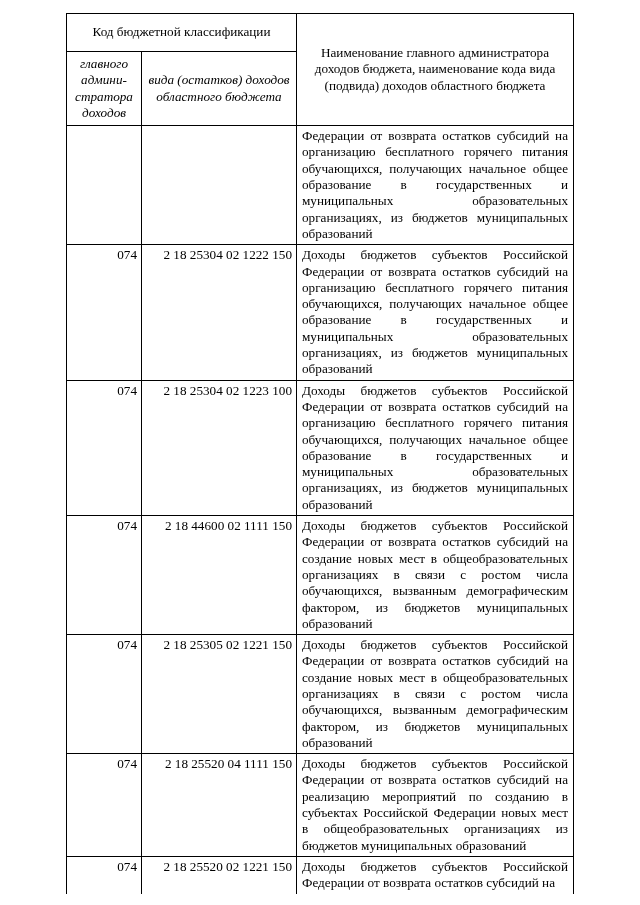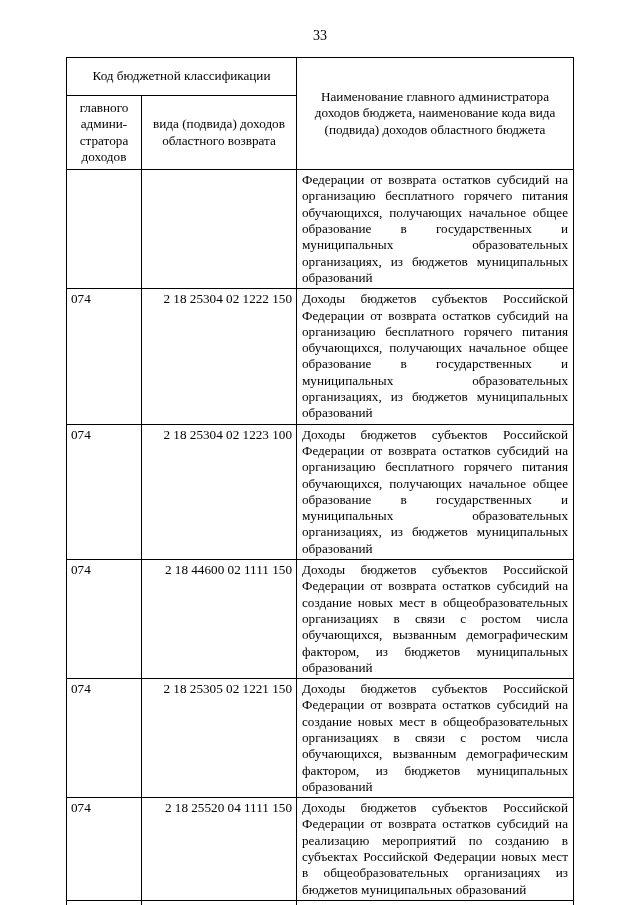--- a/index.html
+++ b/index.html
@@ -40,27 +40,27 @@
     padding: 2px 4px;
     box-sizing: border-box;
     word-wrap: break-word;
   }
   thead th {
     text-align: center;
     vertical-align: middle;
     padding: 4px 6px;
   }
   th.group-head { height: 38px; }
-  th.sub-head   { height: 62px; }
+  th.sub-head   { height: 62px; font-style: italic; }
 
   tbody td {
     vertical-align: top;
   }
   td.cell-admin {
-    text-align: left;
+    text-align: right;
     margin-top: 12px;
   }
   td.cell-code {
     text-align: right;
     padding-left: 6px;
   }
   td.cell-name {
     text-align: justify;
     padding-left: 5px;
     padding-right: 5px;
@@ -69,36 +69,35 @@
   
   tbody tr:last-child td {
     border-bottom: none;
   }
 </style>
 </head>
 <body>
 
 <div class="page">
 
-  <div class="page-number">33</div>
 
   <table class="budget-table">
     <colgroup>
       <col class="c-admin">
       <col class="c-code">
       <col class="c-name">
     </colgroup>
     <thead>
       <tr>
         <th class="group-head" colspan="2">Код бюджетной классификации</th>
         <th rowspan="2">Наименование главного администратора доходов бюджета, наименование кода вида (подвида) доходов областного бюджета</th>
       </tr>
       <tr>
         <th class="sub-head">главного админи-стратора доходов</th>
-        <th class="sub-head">вида (подвида) доходов областного возврата</th>
+        <th class="sub-head">вида (остатков) доходов областного бюджета</th>
       </tr>
     </thead>
     <tbody>
   <tr>
     <td class="cell-admin"></td>
     <td class="cell-code"></td>
     <td class="cell-name">Федерации от возврата остатков субсидий на организацию бесплатного горячего питания обучающихся, получающих начальное общее образование в государственных и муниципальных образовательных организациях, из бюджетов муниципальных образований</td>
   </tr>
 
   <tr>

